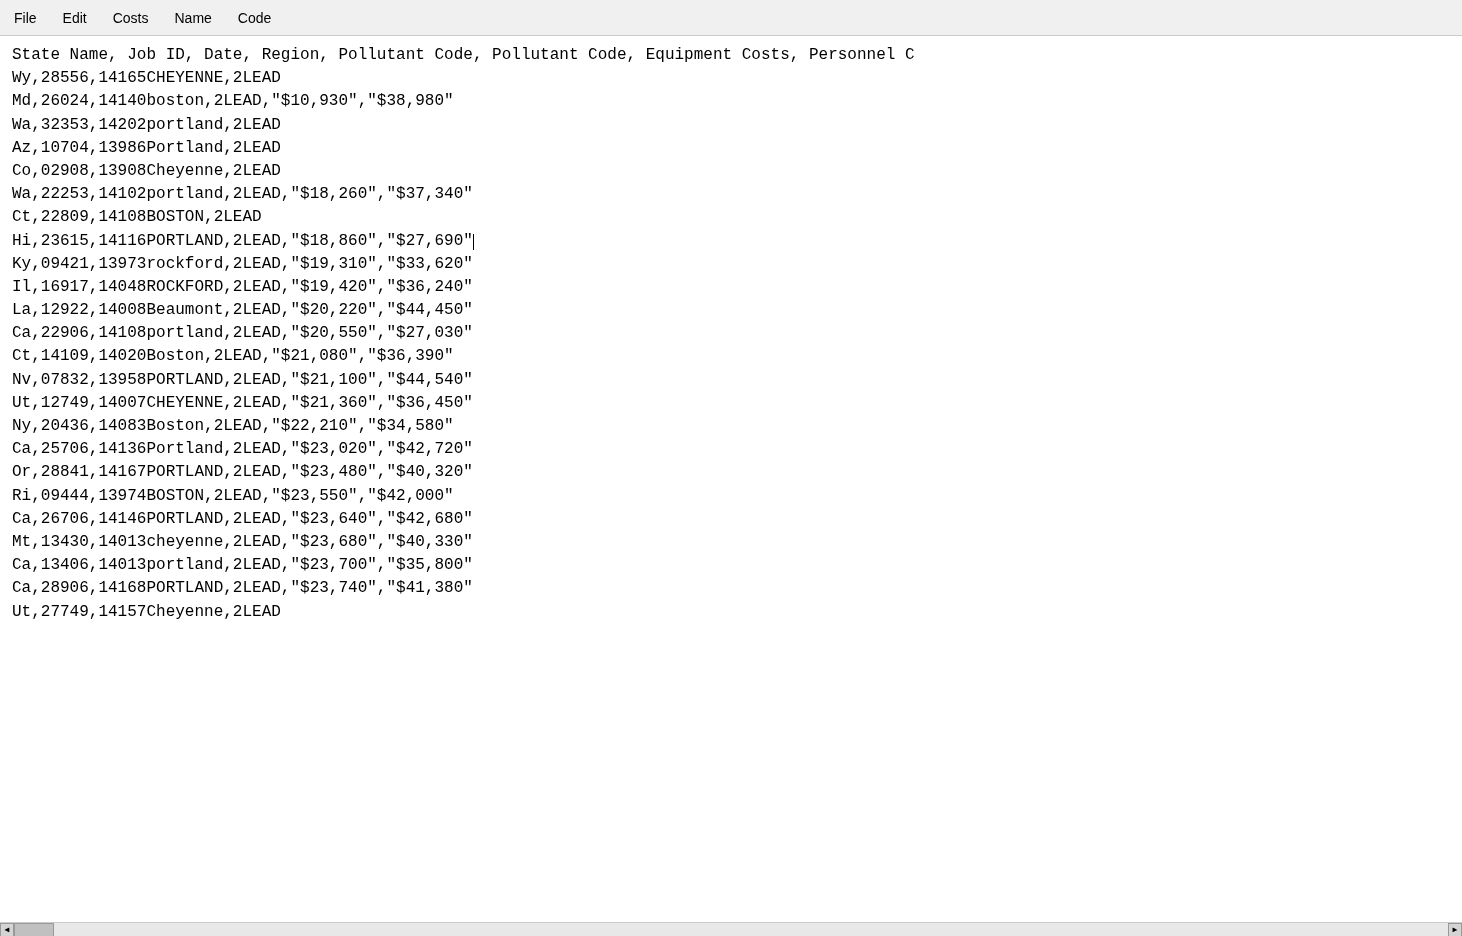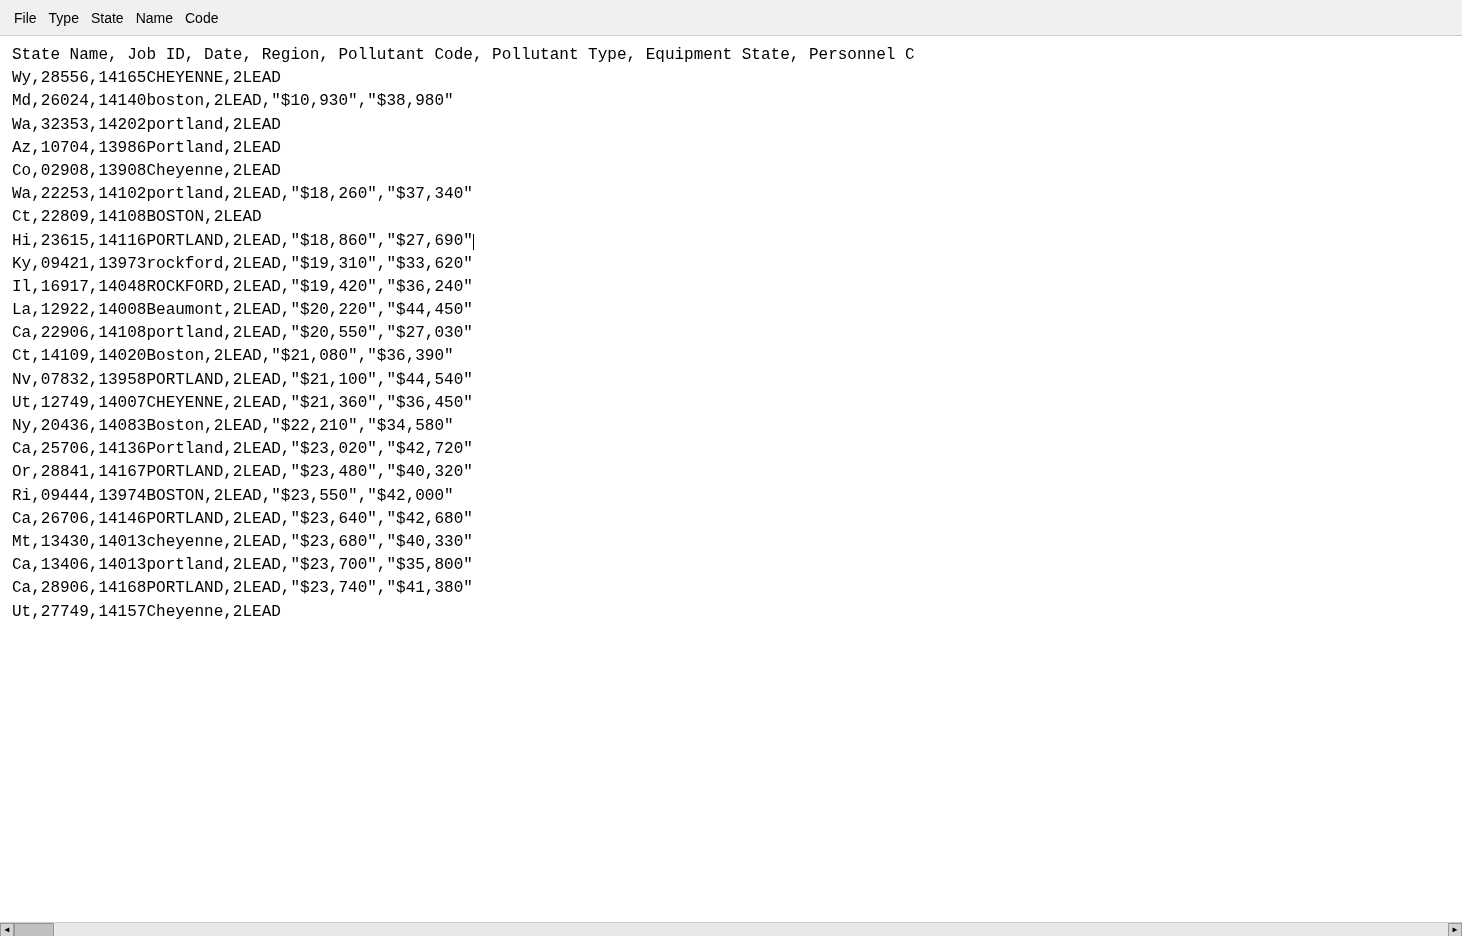--- a/index.html
+++ b/index.html
@@ -19,21 +19,21 @@
       display: flex;
       flex-direction: column;
     }
 
     #menu-bar {
       display: flex;
       align-items: center;
       padding: 4px 8px;
       background: #f0f0f0;
       border-bottom: 1px solid #cccccc;
-      gap: 0;
+      gap: 14px;
       height: 36px;
       flex-shrink: 0;
     }
 
     .menu-item {
       font-family: Arial, sans-serif;
       font-size: 14px;
       color: #000000;
       cursor: pointer;
       padding: 2px 6px;
@@ -102,28 +102,28 @@
       height: 14px;
       background: #c0c0c0;
       border: 1px solid #999;
     }
   </style>
 </head>
 <body>
 
 <div id="menu-bar">
 <span class="menu-item">File</span>
-    <span class="menu-item">Type</span>
-    <span class="menu-item">State</span>
+    <span class="menu-item">Edit</span>
+    <span class="menu-item">Costs</span>
     <span class="menu-item">Name</span>
     <span class="menu-item">Code</span>
   </div>
 
 <div id="content-area">
-  <div id="text-content"><span>State Name, Job ID, Date, Region, Pollutant Code, Pollutant Type, Equipment State, Personnel C</span>
+  <div id="text-content"><span>State Name, Job ID, Date, Region, Pollutant Code, Pollutant Code, Equipment Costs, Personnel C</span>
 <span>Wy,28556,14165CHEYENNE,2LEAD</span>
 <span>Md,26024,14140boston,2LEAD,"$10,930","$38,980"</span>
 <span>Wa,32353,14202portland,2LEAD</span>
 <span>Az,10704,13986Portland,2LEAD</span>
 <span>Co,02908,13908Cheyenne,2LEAD</span>
 <span>Wa,22253,14102portland,2LEAD,"$18,260","$37,340"</span>
 <span>Ct,22809,14108BOSTON,2LEAD</span>
 <span>Hi,23615,14116PORTLAND,2LEAD,"$18,860","$27,690"<span class="cursor"></span></span>
 <span>Ky,09421,13973rockford,2LEAD,"$19,310","$33,620"</span>
 <span>Il,16917,14048ROCKFORD,2LEAD,"$19,420","$36,240"</span>

